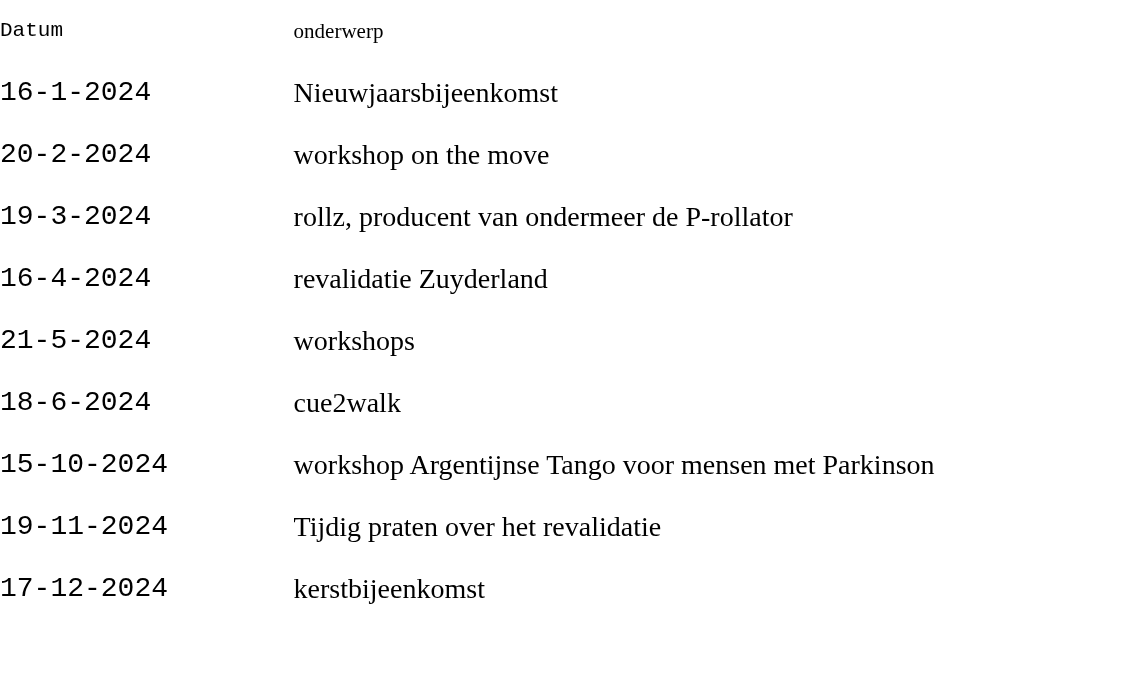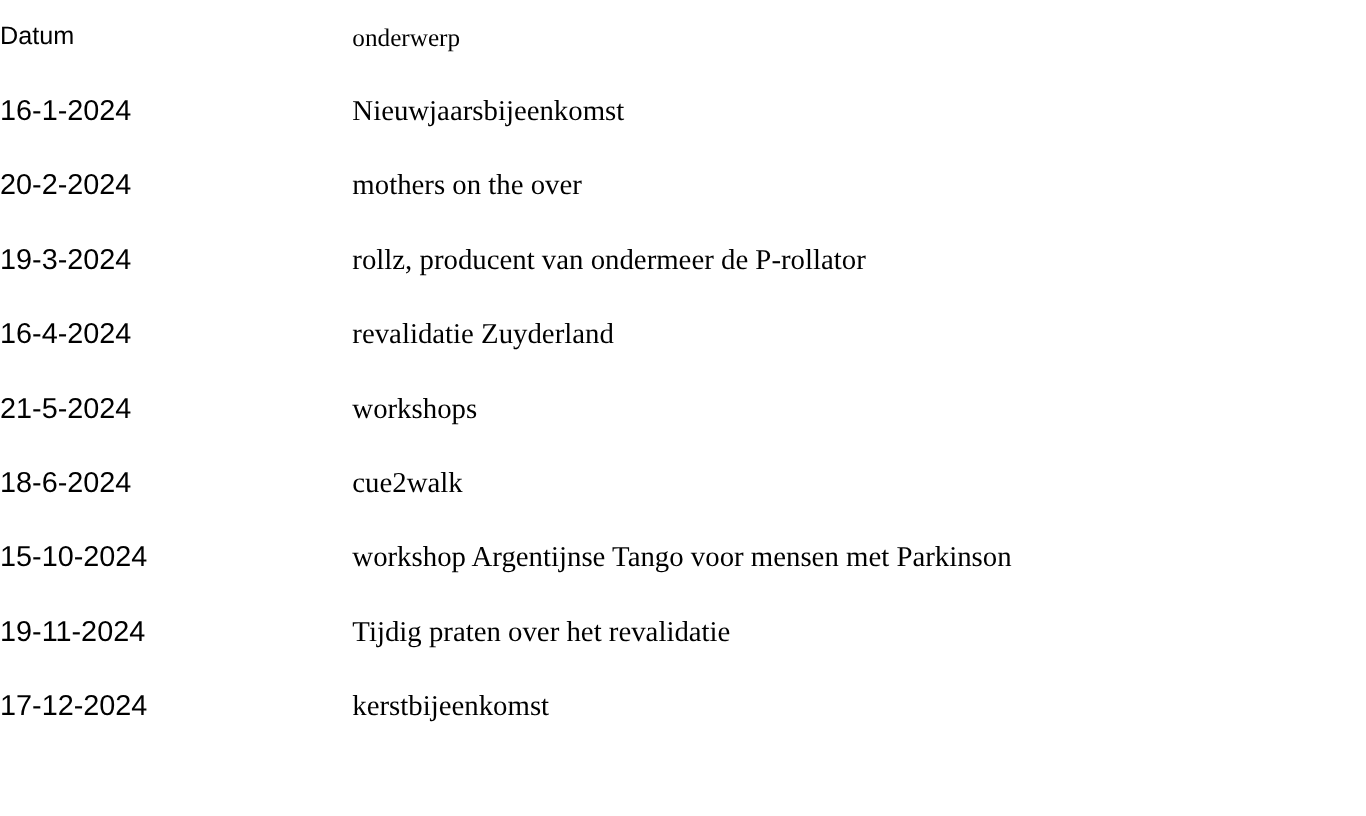--- a/index.html
+++ b/index.html
@@ -21,28 +21,29 @@
     background: #ffffff;
   }
   table.schedule {
     border-collapse: collapse;
     width: 1138px;
     table-layout: fixed;
   }
   table.schedule td {
     padding: 0;
     vertical-align: top;
-    font-size: 24px;
+    font-size: 28px;
     line-height: 62px;
     height: 62px;
     white-space: nowrap;
   }
   td.col-date {
     width: 290px;
     padding-left: 14px;
+    font-family: Liberation Mono, monospace;
   }
   td.col-subject {
     width: 834px;
     padding-left: 0px;
     font-family: Liberation Serif, serif;
   }
   tr.header-row td {
     font-size: 21px;
   }
 </style>
@@ -55,21 +56,21 @@
       <tr class="header-row">
         <td class="col-date">Datum</td>
         <td class="col-subject">onderwerp</td>
       </tr>
       <tr>
         <td class="col-date">16-1-2024</td>
         <td class="col-subject">Nieuwjaarsbijeenkomst</td>
       </tr>
       <tr>
         <td class="col-date">20-2-2024</td>
-        <td class="col-subject">mothers on the over</td>
+        <td class="col-subject">workshop on the move</td>
       </tr>
       <tr>
         <td class="col-date">19-3-2024</td>
         <td class="col-subject">rollz, producent van ondermeer de P-rollator</td>
       </tr>
       <tr>
         <td class="col-date">16-4-2024</td>
         <td class="col-subject">revalidatie Zuyderland</td>
       </tr>
       <tr>

